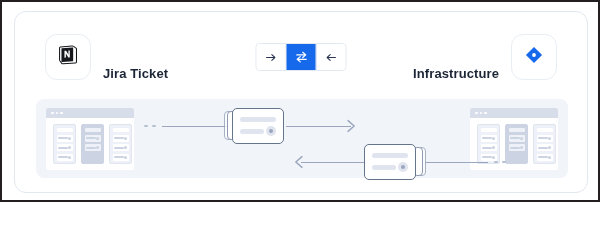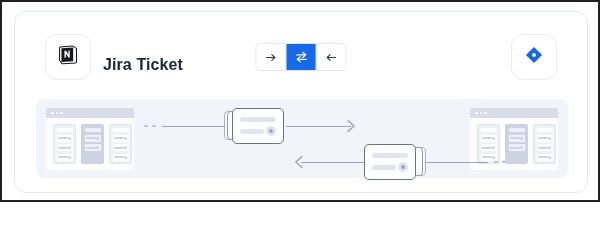--- a/index.html
+++ b/index.html
@@ -53,25 +53,25 @@
     background: #ffffff;
     display: flex;
     align-items: center;
     justify-content: center;
   }
   .app-chip.left { left: 30px; top: 0; }
   .app-chip.right { right: 30px; top: 0; }
 
   .app-label {
     position: absolute;
-    top: 8px;
+    top: 16px;
     height: 46px;
     display: flex;
     align-items: center;
-    font-size: 16px;
+    font-size: 13px;
     font-weight: bold;
     color: #1c2536;
     letter-spacing: 0.1px;
     white-space: nowrap;
   }
   .app-label.left { left: 88px; }
   .app-label.right { right: 88px; }
 
   
   .toggle {
@@ -315,20 +315,21 @@
         </div>
         <div class="seg">
           <span>
             <svg width="13" height="13" viewBox="0 0 16 16">
               <path d="M13.5 8h-10M7 4.5 3.2 8 7 11.5" fill="none" stroke="#2b3650" stroke-width="1.3" stroke-linecap="round" stroke-linejoin="round"></path>
             </svg>
           </span>
         </div>
       </div>
 
+      <div class="app-label right">Infrastructure</div>
       <div class="app-chip right">
         <span>
           <svg width="22" height="22" viewBox="0 0 24 24">
             <path d="M12 3.2 20.8 12 12 20.8 3.2 12z" fill="#1769ec"></path>
             <circle cx="12" cy="12" r="2.05" fill="#ffffff"></circle>
           </svg>
         </span>
       </div>
     </div>
 

